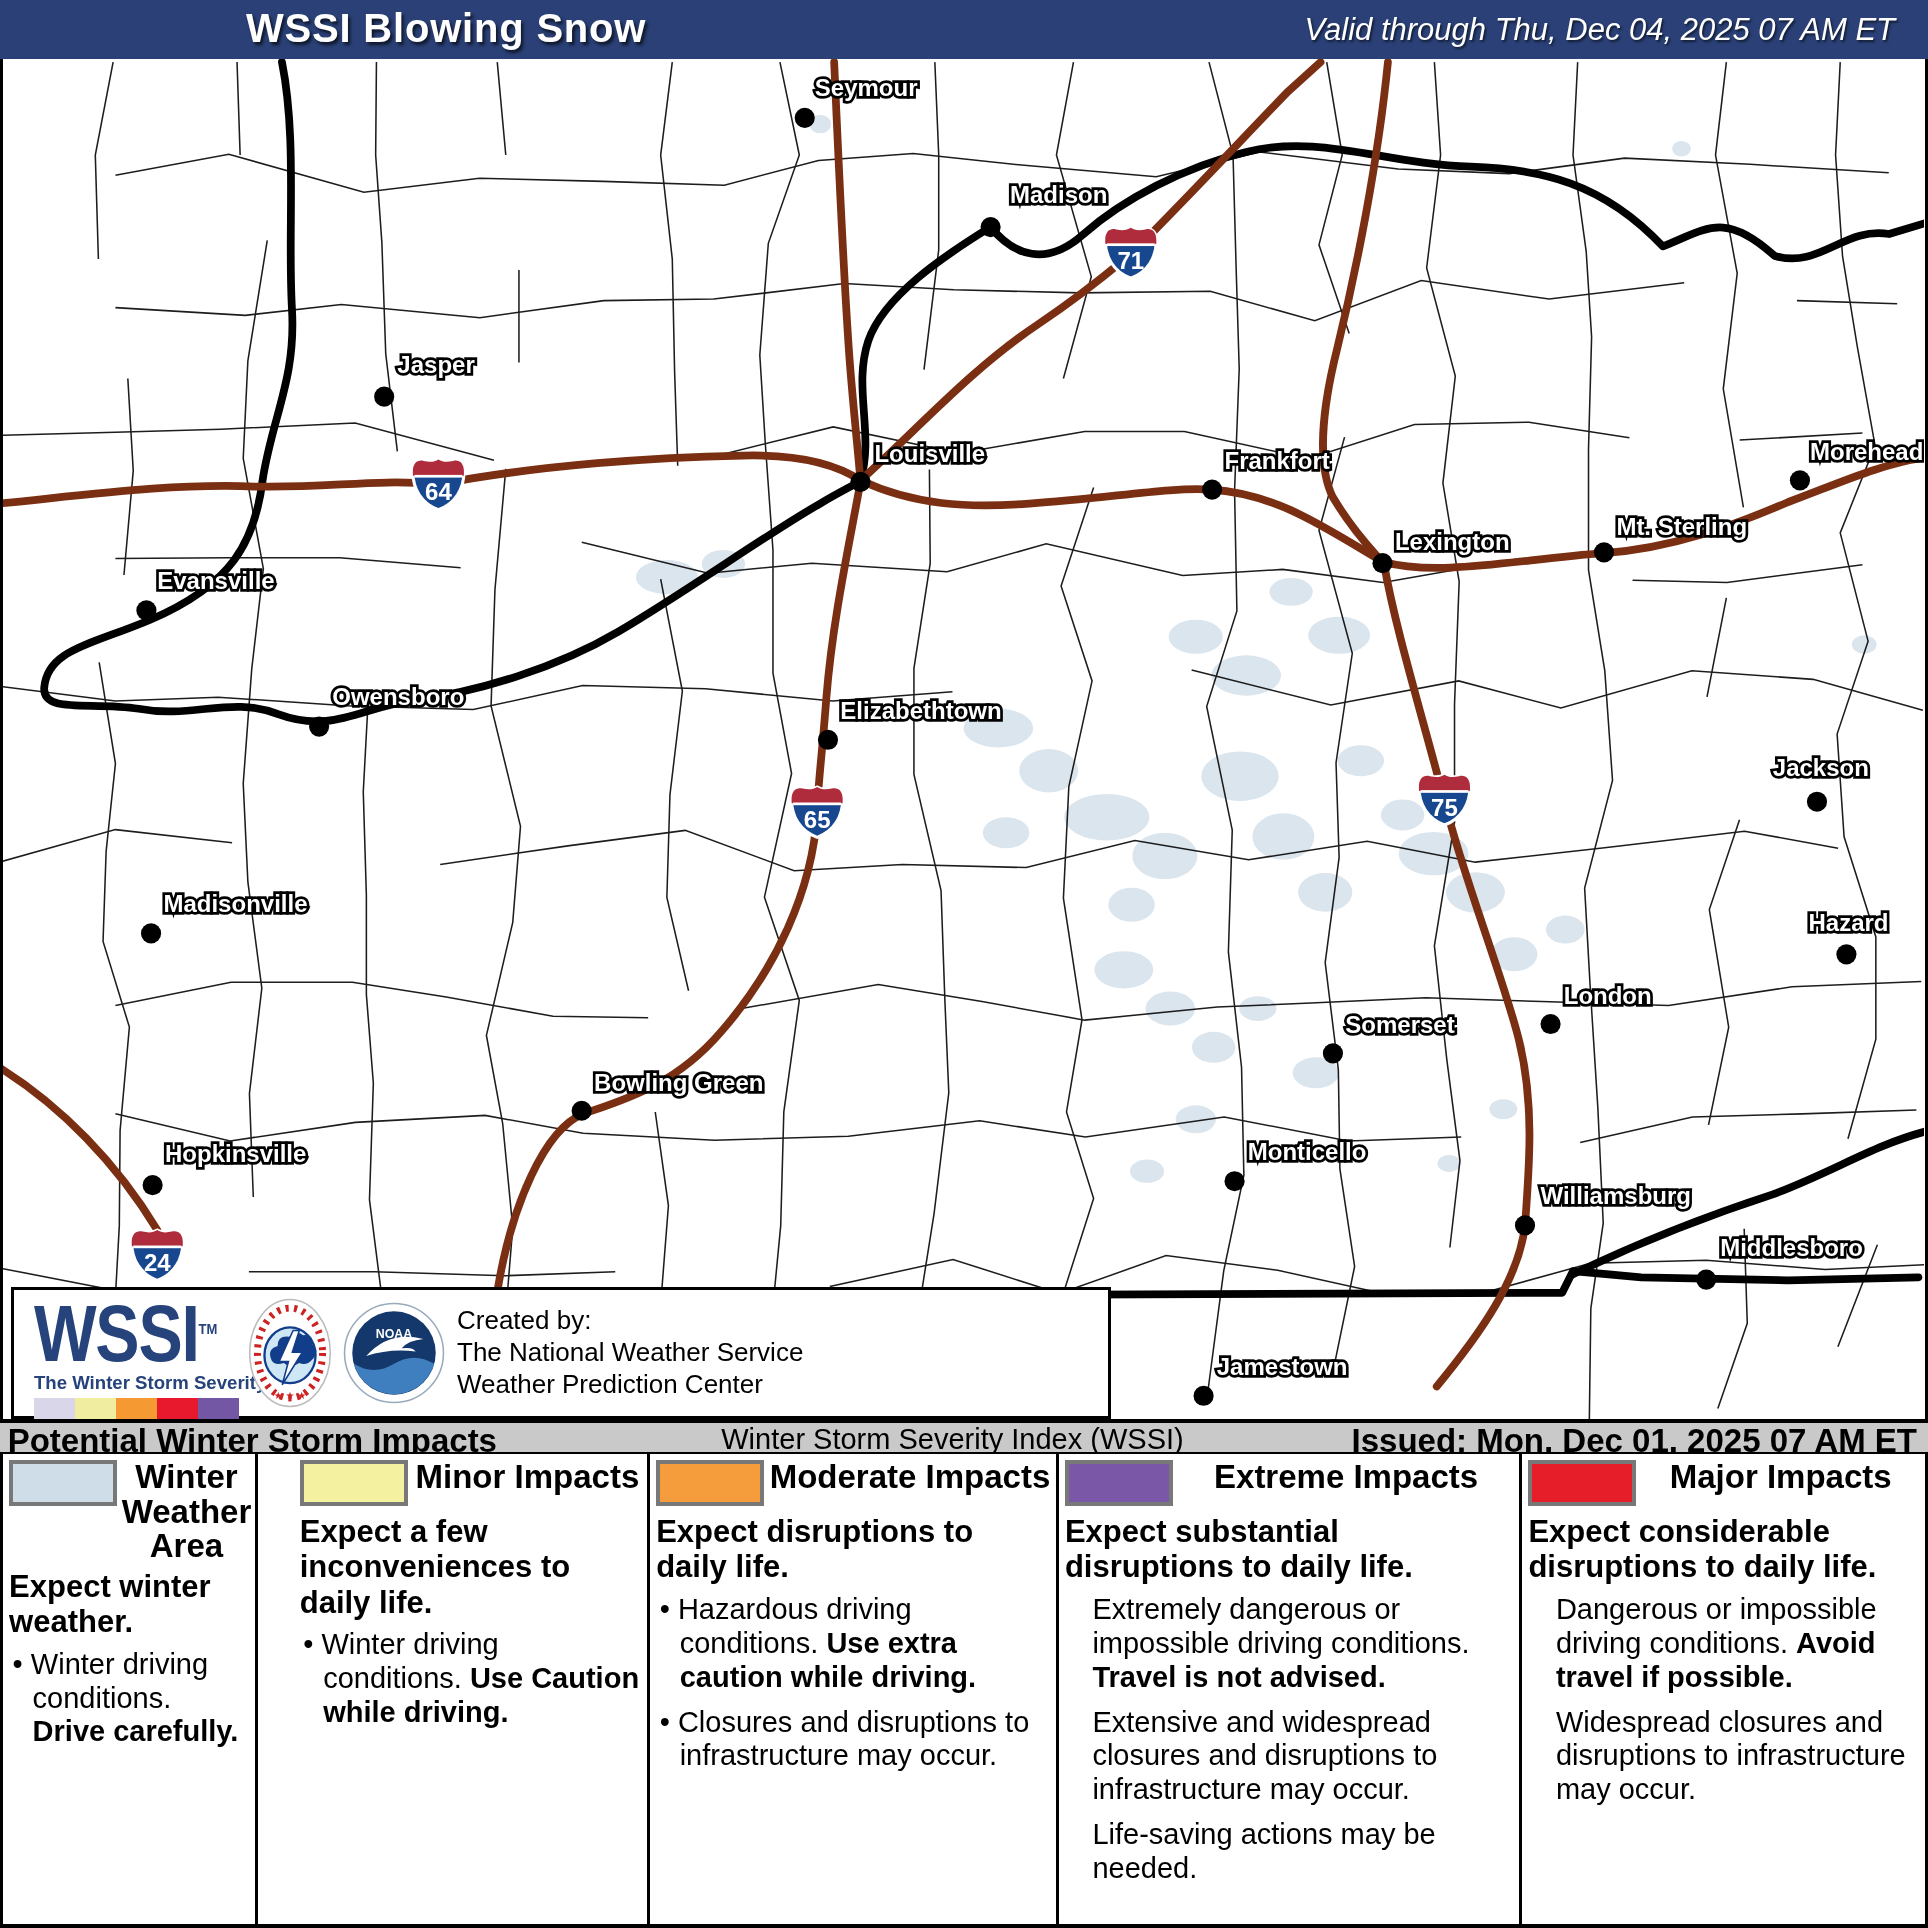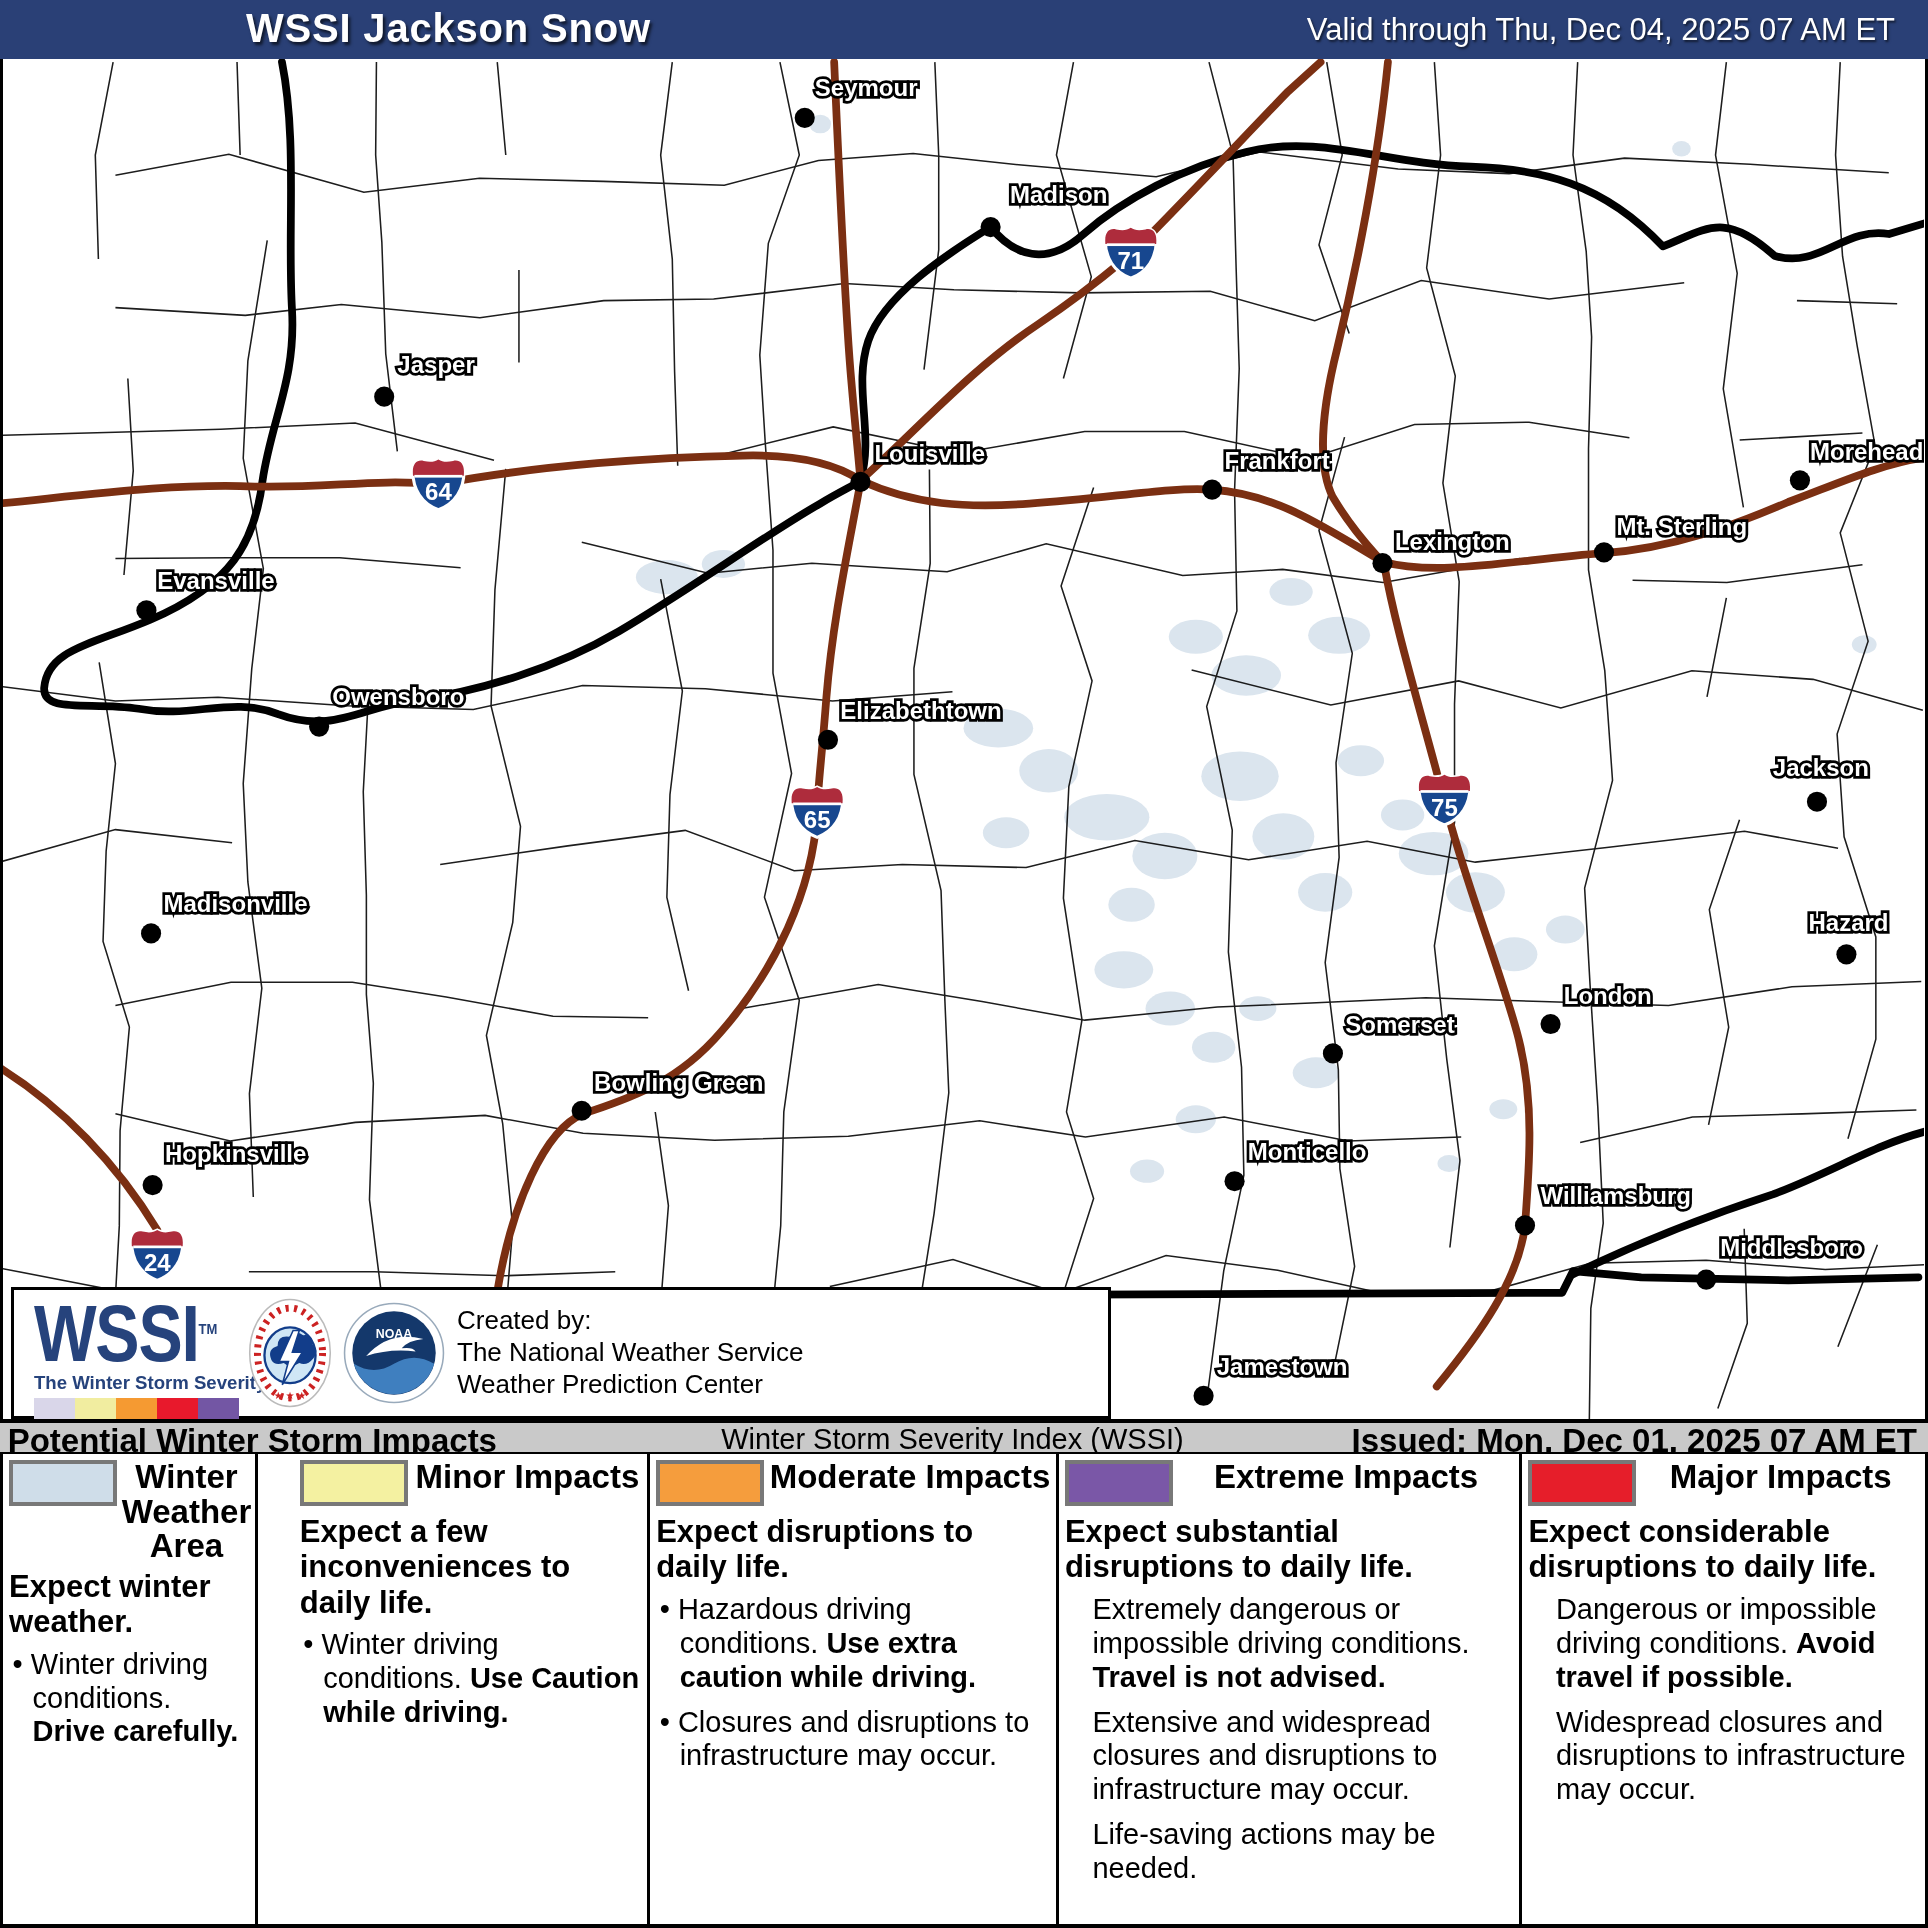--- a/index.html
+++ b/index.html
@@ -3,21 +3,21 @@
 <meta charset="utf-8">
 <style>
   html,body{margin:0;padding:0;background:#fff;}
   #page{position:relative;width:1928px;height:1928px;overflow:hidden;
         font-family:"Liberation Sans", sans-serif;background:#fff;}
   
   #header{position:absolute;left:0;top:0;width:1928px;height:59px;}
   #header .title{position:absolute;left:246px;top:6.2px;font-size:40px;font-weight:bold;color:#fff;
         text-shadow:2.3px 3.1px 3.1px rgba(0,0,0,.65);letter-spacing:0.8px;}
   #header .valid{position:absolute;right:33px;top:12.4px;font-size:31px;color:#fff;
-        text-shadow:1.5px 2.3px 2.3px rgba(0,0,0,.6);}
+        text-shadow:1.5px 2.3px 2.3px rgba(0,0,0,.6);font-style:italic;}
   
   #map{position:absolute;left:0;top:59px;width:1928px;height:1360px;background:#fff;
        border-left:3.9px solid #000;border-right:3.9px solid #000;box-sizing:border-box;}
   #map svg{display:block;}
   
   #infobox{position:absolute;left:11px;top:1287px;width:1100px;height:132px;background:#fff;
        border:3.9px solid #000;box-sizing:border-box;z-index:6;}
   #wssi-logo{position:absolute;left:20px;top:1.5px;}
   #wssi-word{font-size:79px;line-height:74px;font-weight:bold;color:#26437c;
        transform:scaleX(.84);transform-origin:left top;letter-spacing:-1.5px;white-space:nowrap;}
@@ -53,21 +53,21 @@
        font-family:"Liberation Sans", sans-serif;}
   .shieldnum{font-size:31px;font-weight:bold;fill:#fff;text-anchor:middle;
        font-family:"Liberation Sans", sans-serif;}
 </style>
 </head>
 <body>
 
 <div id="page">
 
   <div id="header" style="background: rgb(42, 64, 118);">
-    <div class="title">WSSI Jackson Snow</div>
+    <div class="title">WSSI Blowing Snow</div>
     <div class="valid">Valid through Thu, Dec 04, 2025 07 AM ET</div>
   </div>
 
   <div id="map">
     <svg id="map-svg" width="1921" height="1360" viewBox="5 76 2480 1756" xmlns="http://www.w3.org/2000/svg">
         <ellipse cx="1060" cy="160" rx="14" ry="12" fill="#dbe5ee"></ellipse>
         <ellipse cx="2172" cy="192" rx="12" ry="10" fill="#dbe5ee"></ellipse>
         <ellipse cx="2408" cy="832" rx="16" ry="12" fill="#dbe5ee"></ellipse>
         <ellipse cx="862" cy="745" rx="40" ry="22" fill="#dbe5ee"></ellipse>
         <ellipse cx="935" cy="728" rx="28" ry="18" fill="#dbe5ee"></ellipse>

